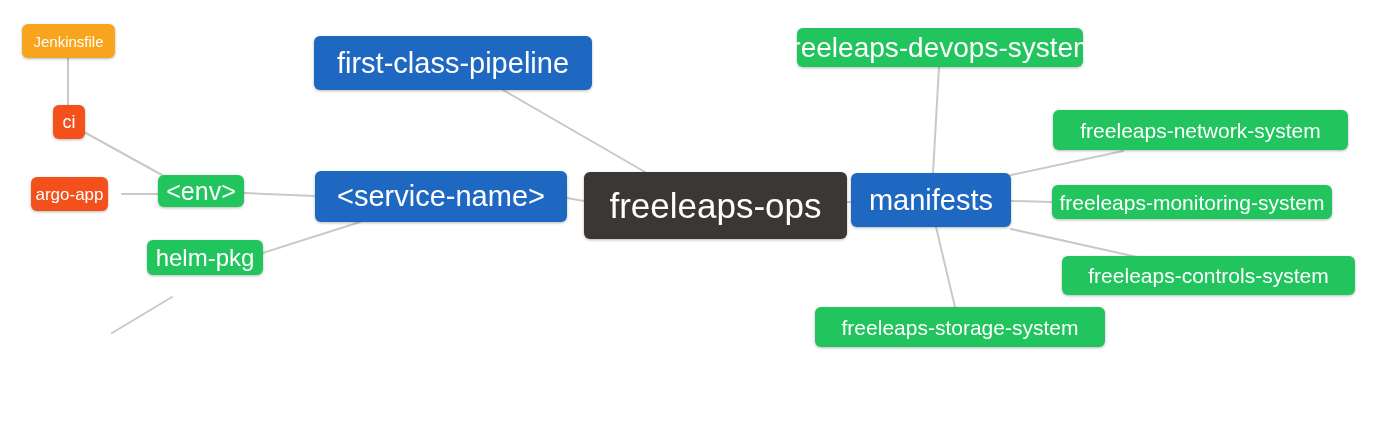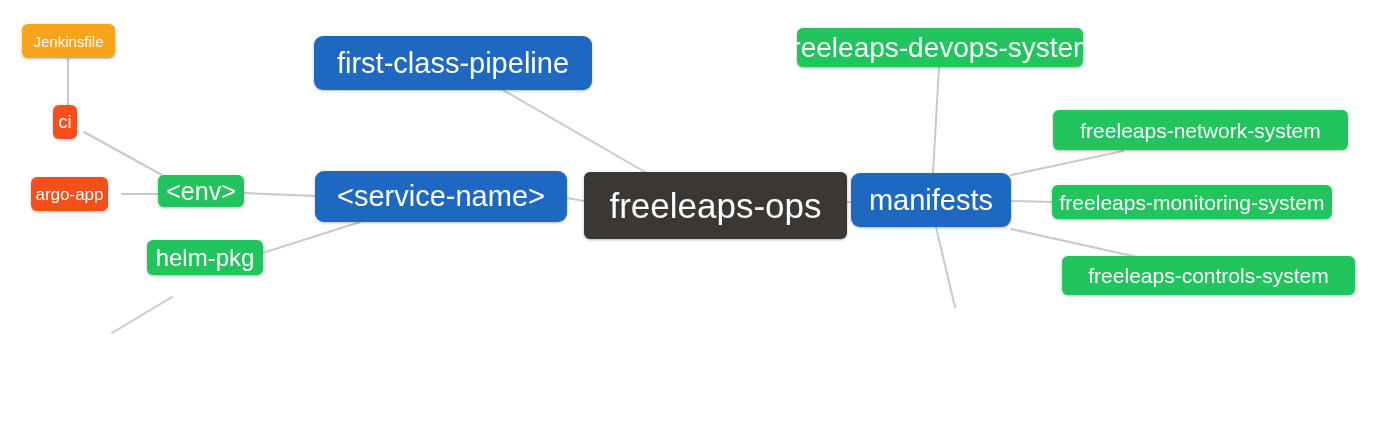--- a/index.html
+++ b/index.html
@@ -27,21 +27,21 @@
     position:absolute;
     display:flex;align-items:center;justify-content:center;
     color:var(--node-text);
     border-radius:6px;
     box-shadow:0 1px 3px rgba(0,0,0,.28);
     white-space:nowrap;
     box-sizing:border-box;
     cursor:pointer;
     line-height:1;
   }
-  .blue{background:var(--node-blue);border-radius:9px;}
+  .blue{background:var(--node-blue);}
   .green{background:var(--node-green);}
   .orange{background:var(--node-orange);}
   .red{background:var(--node-red);}
   .dark{background:var(--node-dark);}
 </style>
 </head>
 <body>
 
 <div class="canvas">
 
@@ -57,21 +57,21 @@
     <line x1="847" y1="202" x2="851" y2="202"></line>
     <line x1="933" y1="173" x2="939" y2="67"></line>
     <line x1="1011" y1="175" x2="1123" y2="151"></line>
     <line x1="1011" y1="201" x2="1052" y2="202"></line>
     <line x1="1011" y1="229" x2="1137" y2="257"></line>
     <line x1="936" y1="227" x2="955" y2="307"></line>
   </svg>
 
   <div class="node orange" style="left:22px;top:24px;width:93px;height:34px;font-size:15px">Jenkinsfile</div>
 
-  <div class="node red" style="left:53px;top:105px;width:24px;height:34px;font-size:18px">ci</div>
+  <div class="node red" style="left:53px;top:105px;width:32px;height:34px;font-size:18px">ci</div>
 
   <div class="node red" style="left:31px;top:177px;width:77px;height:34px;font-size:17px">argo-app</div>
 
   <div class="node green" style="left:158px;top:175px;width:86px;height:32px;font-size:25px">&lt;env&gt;</div>
 
   <div class="node green" style="left:147px;top:240px;width:116px;height:35px;font-size:24px">helm-pkg</div>
 
 
   <div class="node blue" style="left:314px;top:36px;width:278px;height:54px;font-size:29px">first-class-pipeline</div>
 
@@ -82,14 +82,15 @@
   <div class="node blue" style="left:851px;top:173px;width:160px;height:54px;font-size:29px">manifests</div>
 
   <div class="node green" style="left:797px;top:28px;width:286px;height:39px;font-size:28px">freeleaps-devops-system</div>
 
   <div class="node green" style="left:1053px;top:110px;width:295px;height:40px;font-size:21px">freeleaps-network-system</div>
 
   <div class="node green" style="left:1052px;top:185px;width:280px;height:34px;font-size:21px">freeleaps-monitoring-system</div>
 
   <div class="node green" style="left:1062px;top:256px;width:293px;height:39px;font-size:21px">freeleaps-controls-system</div>
 
+  <div class="node green" style="left:815px;top:307px;width:290px;height:40px;font-size:21px">freeleaps-storage-system</div>
 
 </div>
 
 </body></html>

